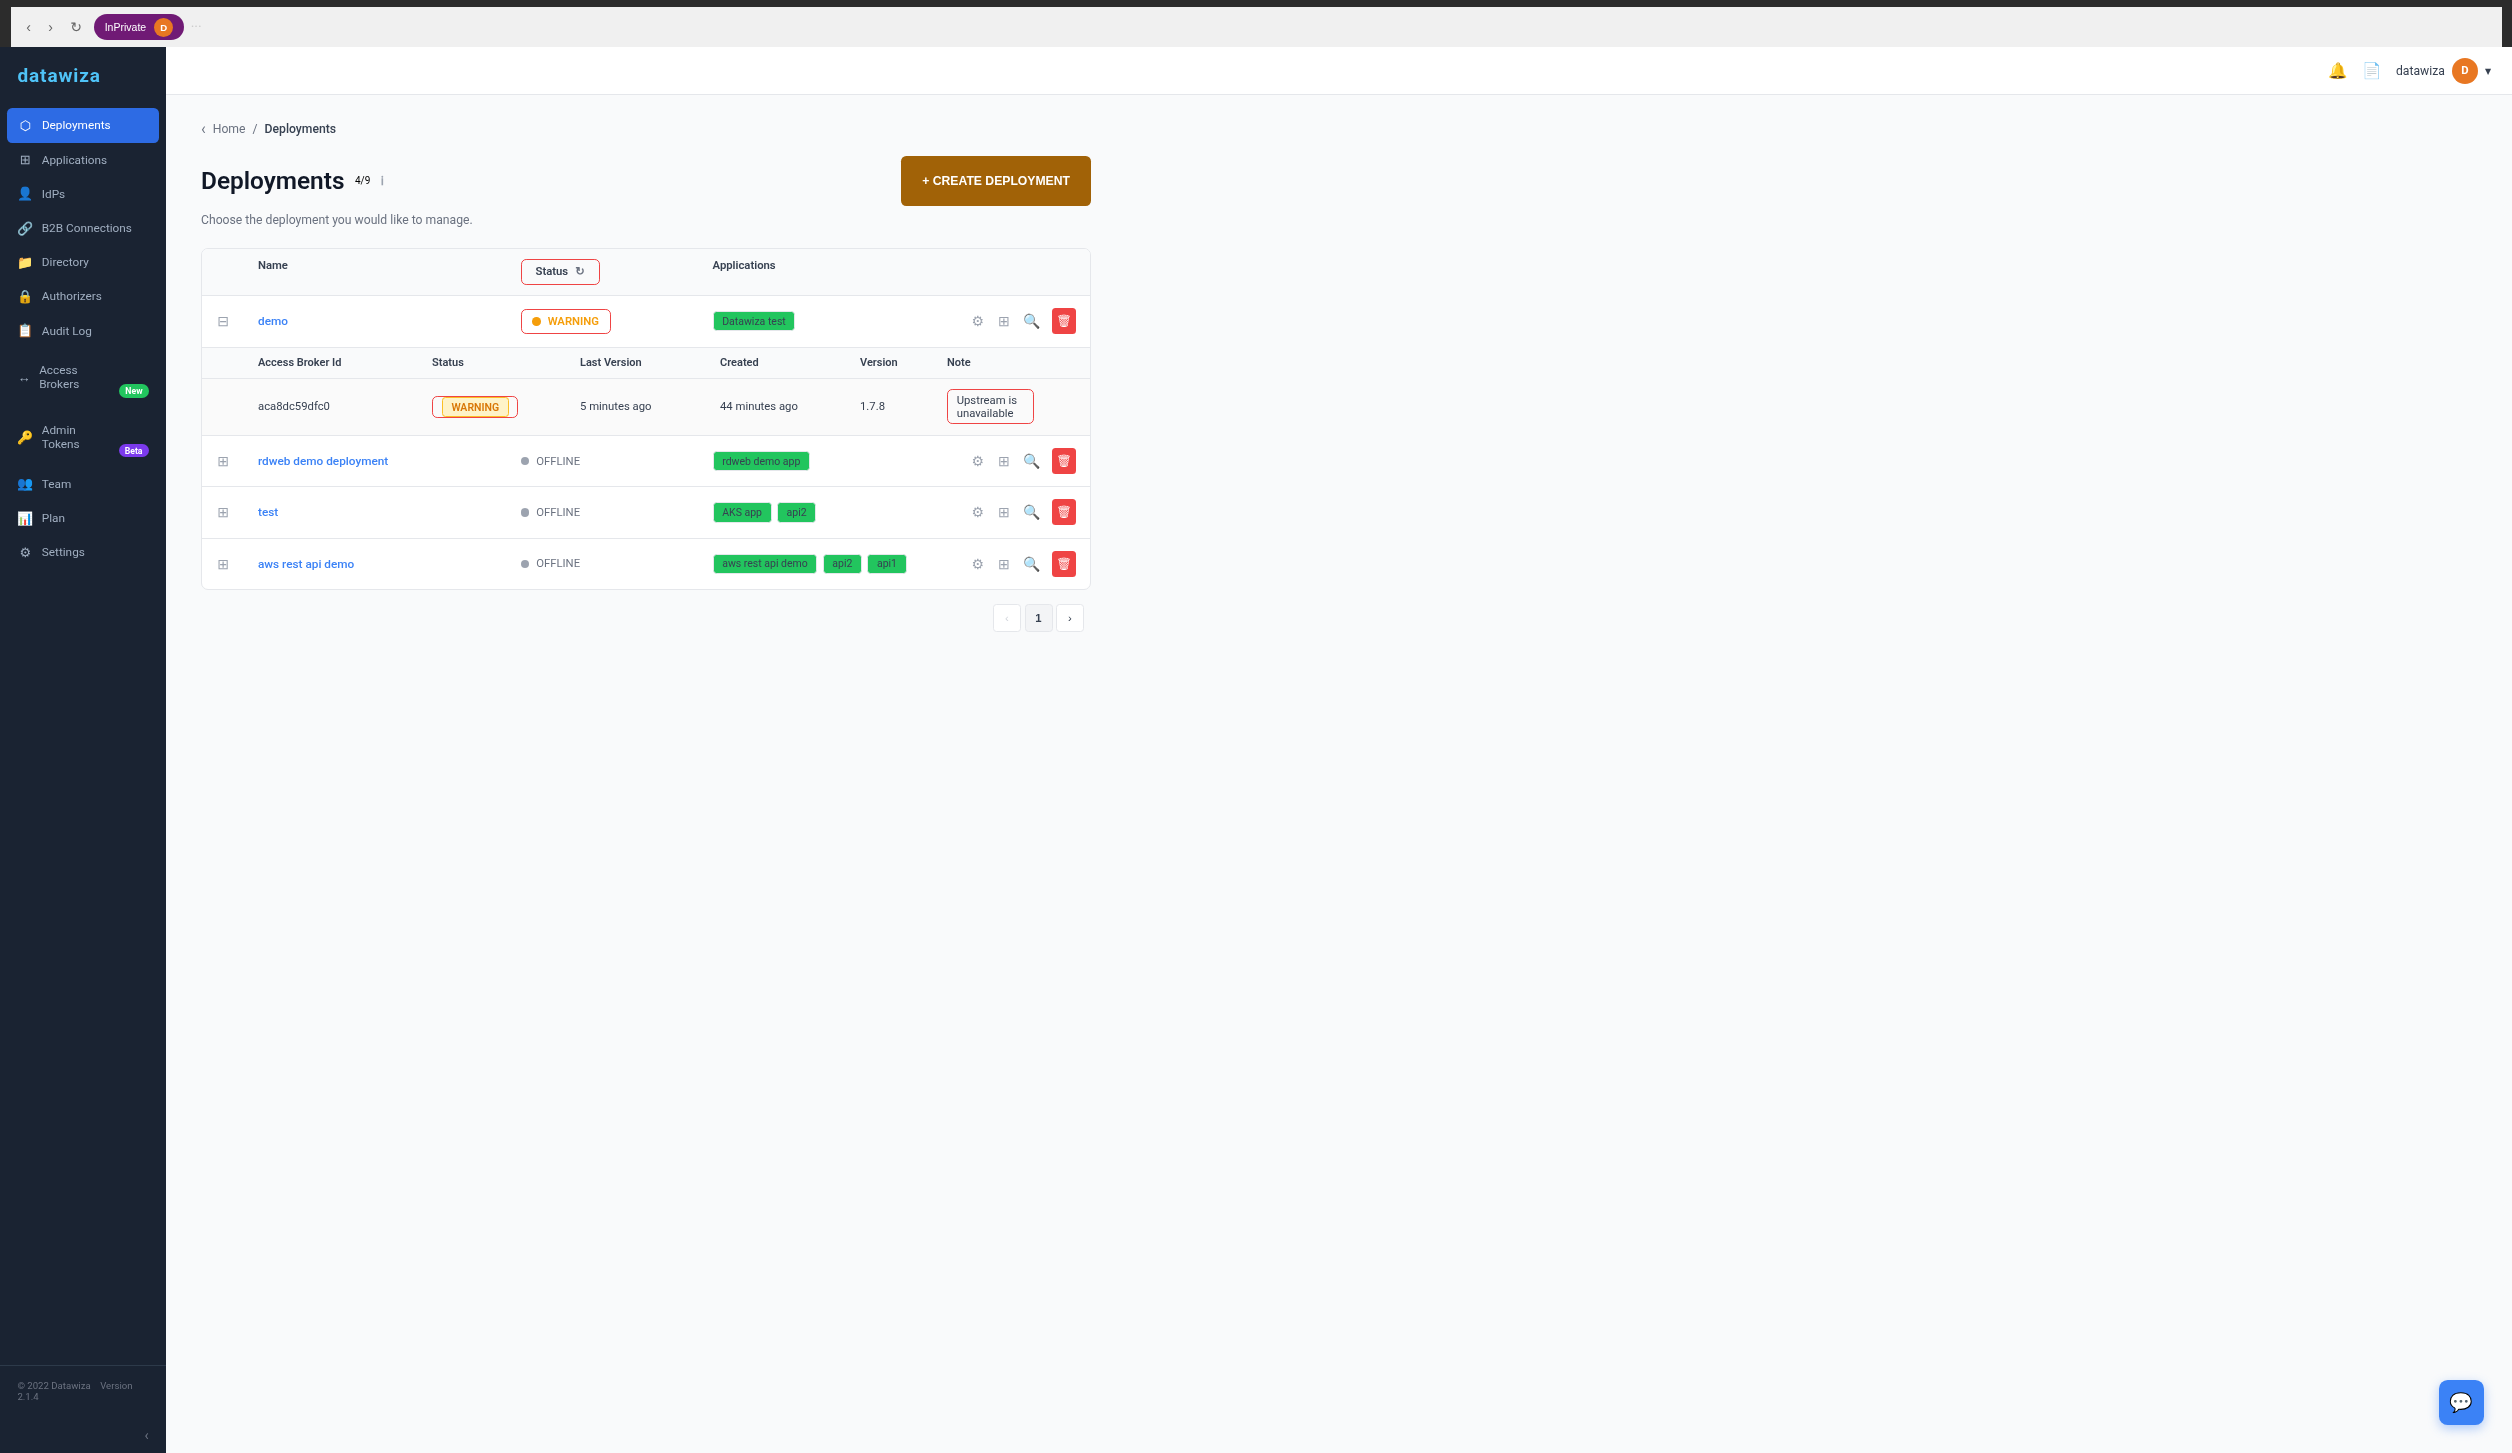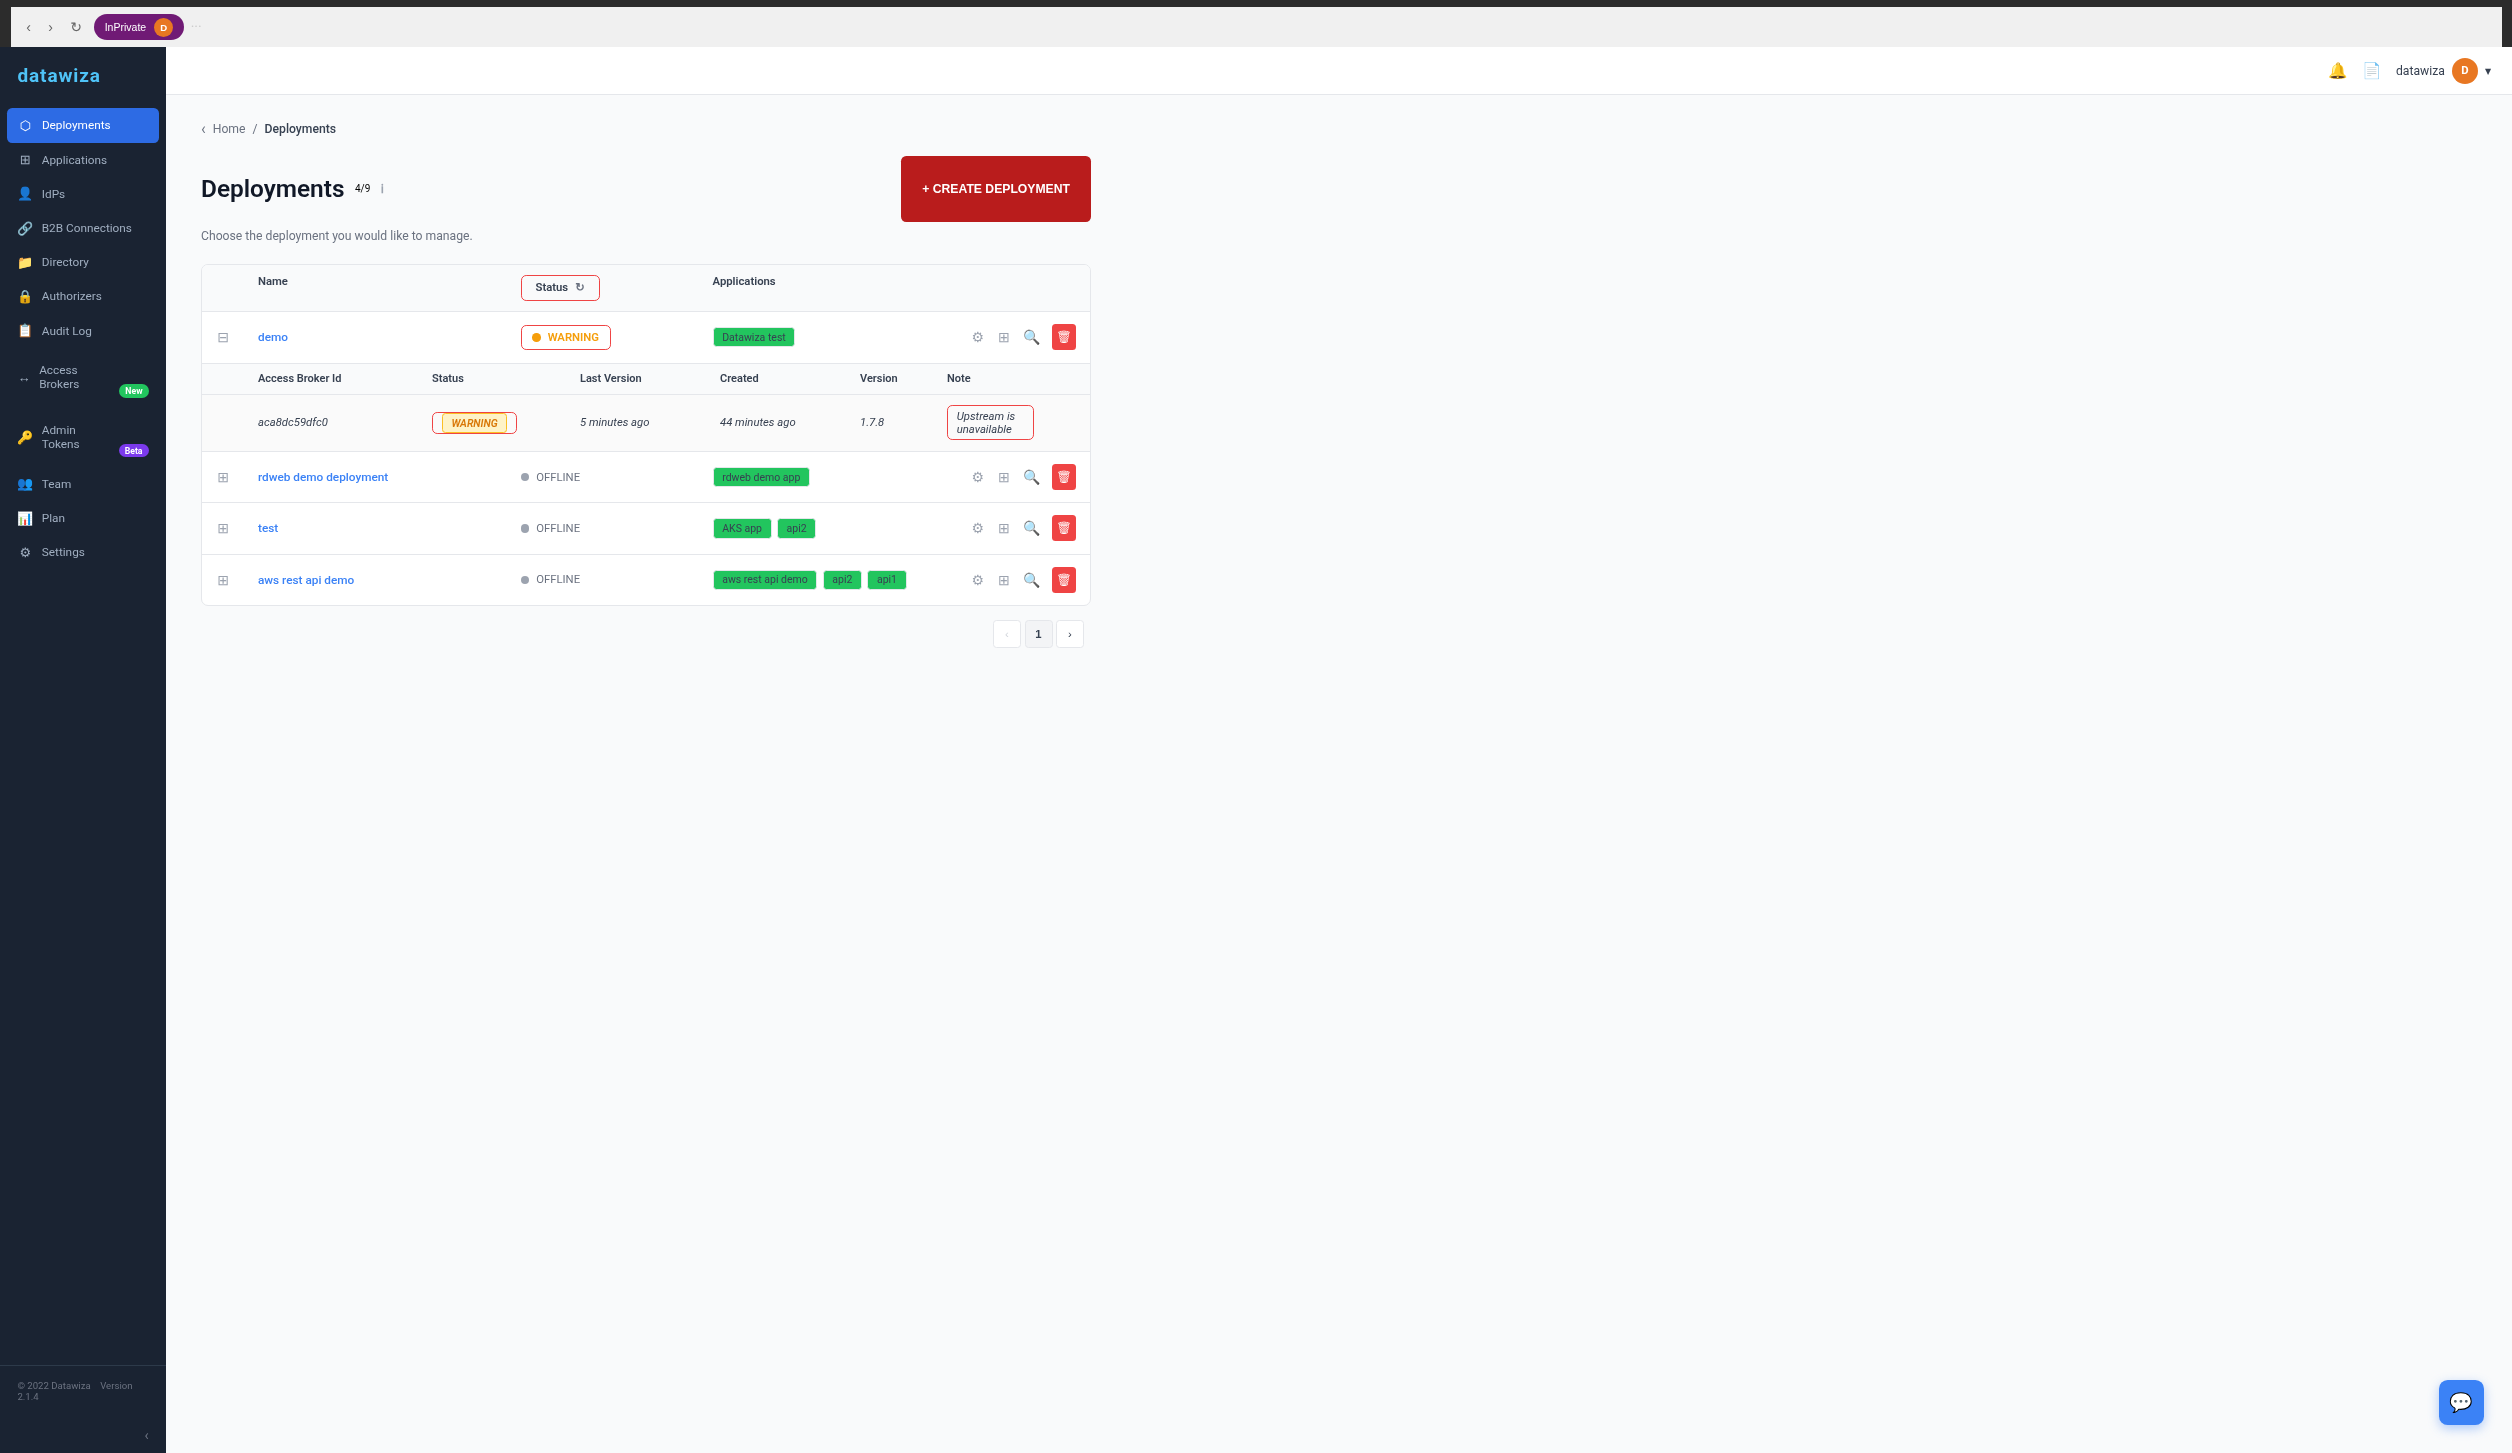--- a/index.html
+++ b/index.html
@@ -49,21 +49,21 @@
     
     .breadcrumb { display: flex; align-items: center; gap: 7px; font-size: 12.2px; color: #6b7280; margin-bottom: 17.4px; }
     .breadcrumb a { color: #6b7280; text-decoration: none; }
     .breadcrumb .current { color: #374151; font-weight: 500; }
 
     
     .page-header { display: flex; align-items: center; justify-content: space-between; margin-bottom: 7px; }
     .page-title { font-size: 24.4px; font-weight: 600; color: #111827; display: flex; align-items: center; gap: 10.5px; }
     .count-badge { font-size: 10px; font-weight: 400; color: #000000; }
     .info-icon { font-size: 12.2px; color: #9ca3af; cursor: pointer; }
-    .create-btn { background: #b91c1c; color: white; border: none; border-radius: 5.2px; padding: 26px 21px; font-size: 12.2px; font-weight: 600; cursor: pointer; display: flex; align-items: center; gap: 5.2px; }
+    .create-btn { background: #a16207; color: white; border: none; border-radius: 5.2px; padding: 18px 21px; font-size: 12.2px; font-weight: 600; cursor: pointer; display: flex; align-items: center; gap: 5.2px; }
     .subtitle { color: #6b7280; font-size: 12.2px; margin-bottom: 21px; }
 
     
     .deployments-table { background: white; border: 0.9px solid #e5e7eb; border-radius: 7px; overflow: hidden; }
     .th { padding: 10.5px 14px; font-size: 11.3px; font-weight: 600; color: #374151; }
 
     
     .deployment-row { border-bottom: 0.9px solid #e5e7eb; }
     .td { padding: 12.2px 14px; font-size: 11.8px; color: #374151; }
     .td.name-cell a { color: #3b82f6; text-decoration: none; font-weight: 500; }
@@ -260,21 +260,21 @@
               <div style="display:grid;grid-template-columns:174px 148px 140px 140px 87px 1fr;padding:8.7px 56px;border-bottom:0.9px solid #e5e7eb;background:#f9fafb;">
                 <div class="sub-th">Access Broker Id</div>
                 <div class="sub-th">
                   <span>Status</span>
                 </div>
                 <div class="sub-th">Last Version</div>
                 <div class="sub-th">Created</div>
                 <div class="sub-th">Version</div>
                 <div class="sub-th">Note</div>
               </div>
-              <div style="display:grid;grid-template-columns:174px 148px 140px 140px 87px 1fr;padding:10.5px 56px;align-items:center;font-style:italic;">
+              <div style="display:grid;grid-template-columns:174px 148px 140px 140px 87px 1fr;padding:10.5px 56px;align-items:center;">
                 <div class="sub-td">aca8dc59dfc0</div>
                 <div class="sub-td">
                   <span style="border:1.7px solid #ef4444;border-radius:5.2px;padding:3.5px 8.7px;display:inline-block;">
                     <span class="warning-badge">WARNING</span>
                   </span>
                 </div>
                 <div class="sub-td">5 minutes ago</div>
                 <div class="sub-td">44 minutes ago</div>
                 <div class="sub-td">1.7.8</div>
                 <div class="sub-td">

